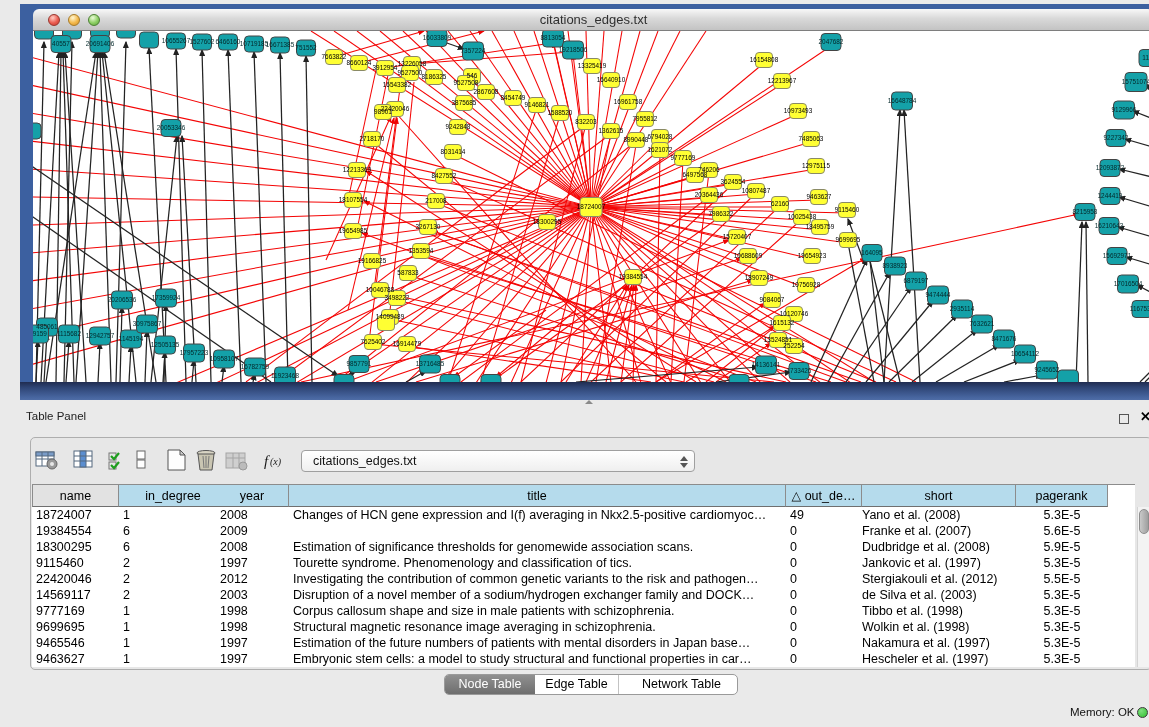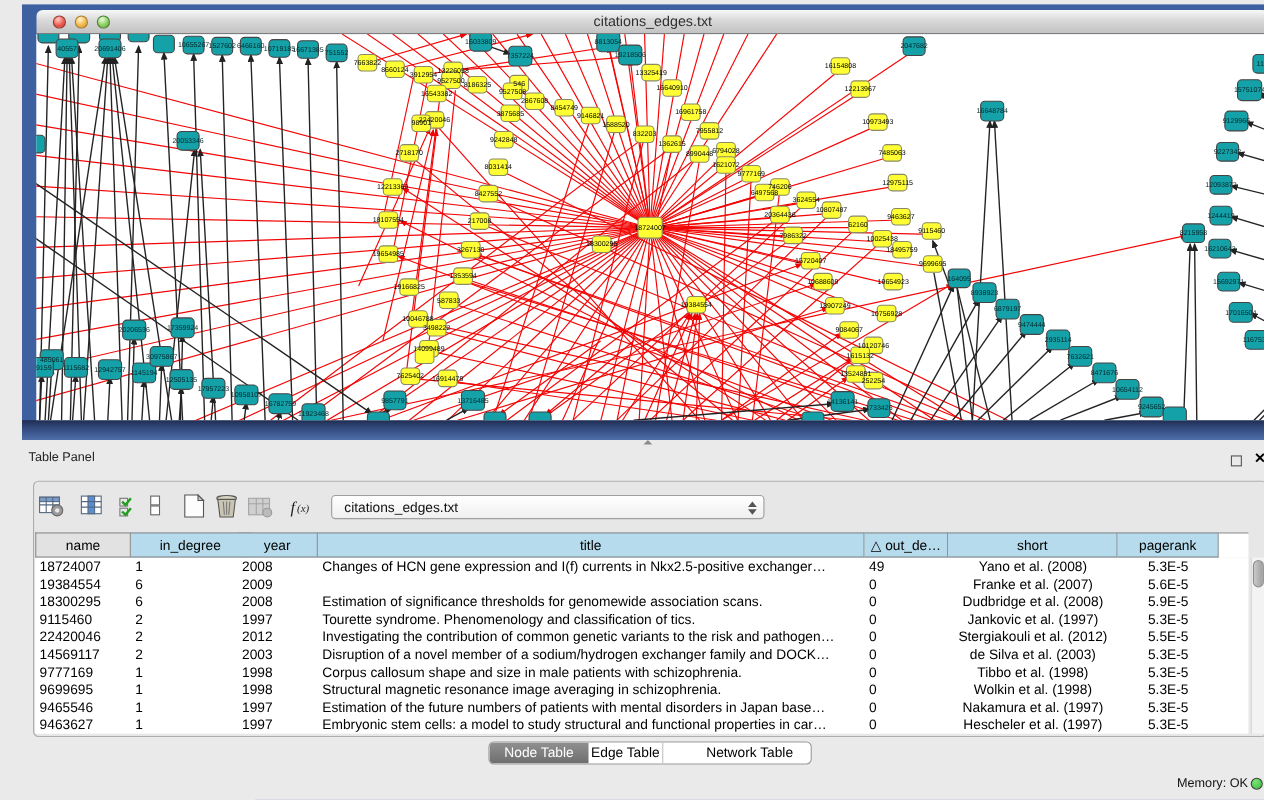--- a/index.html
+++ b/index.html
@@ -26,29 +26,29 @@
 .dd-dn{left:664px;top:463px;width:0;height:0;border-left:4px solid transparent;
  border-right:4px solid transparent;border-top:5px solid #555}
 .th{top:484px;height:23px;font-size:12.5px;color:#000;text-align:center;line-height:22px;
  border-top:1px solid #8c8c8c;border-bottom:1px solid #6f6f6f;border-right:1px solid #8c8c8c;
  background:#b5dbec}
 .tbody{left:16px;top:507px;width:1103px;height:160px;background:#fff}
 .tr{position:absolute;left:0;width:1103px;height:16px;font-size:12.5px;color:#000;white-space:nowrap}
 .tr span{position:absolute;top:0;line-height:16px;overflow:hidden}
 .c0{left:4px;width:84px}.c1{left:91px;width:40px}.c2{left:188px;width:60px}
 .c3{left:261px;width:492px}.c4{left:758px;width:70px}
-.c5{left:830px;width:154px;text-align:center}.c6{left:984px;width:92px;text-align:center}
+.c5{left:830px;width:154px;text-align:left}.c6{left:984px;width:92px;text-align:center}
 .sbar{left:1121px;top:507px;width:14px;height:160px;background:#f3f3f3;border-left:1px solid #d4d4d4}
 .sthumb{left:1123px;top:509px;width:10px;height:25px;border-radius:5px;
  background:linear-gradient(90deg,#c9c9c9,#9f9f9f);border:1px solid #8d8d8d}
 .tabs{left:428px;top:674px;width:294px;height:21px;border:1px solid #9a9a9a;border-radius:5px;
  background:#fff;font-size:12.5px;line-height:19px;text-align:center;overflow:hidden}
 .tab{position:absolute;top:0;height:19px}
 .tab1{left:0;width:90px;background:linear-gradient(#909090,#6e6e6e);color:#fff}
-.tab2{left:90px;width:68px;border-right:1px solid #c3c3c3;color:#000}
+.tab2{left:90px;width:84px;border-right:1px solid #c3c3c3;color:#000}
 .tab3{left:181px;width:111px;color:#000}
 .mem{left:1054px;top:706px;font-size:11.5px;color:#111}
 .memdot{left:1121px;top:707px;width:11px;height:11px;border-radius:50%;
  background:radial-gradient(circle at 35% 30%,#7fe07f,#2fc02f);border:1px solid #3a3a3a}
 .grip{left:569px;top:400px;width:0;height:0;border-left:4px solid transparent;
  border-right:4px solid transparent;border-bottom:4px solid #8a8a8a}
 </style></head><body>
 <div class="page">
  <div class="abs desktop"></div>
  <div class="abs dband"></div>
@@ -606,21 +606,21 @@
  <div class="abs th" style="left:273px;width:497px">title</div>
  <div class="abs th" style="left:770px;width:76px">△ out_de…</div>
  <div class="abs th" style="left:846px;width:154px">short</div>
  <div class="abs th" style="left:1000px;width:92px">pagerank</div>
  <div class="abs" style="left:1092px;top:484px;width:27px;height:23px;background:#fff;border-top:1px solid #8c8c8c"></div>
  <div class="abs tbody">
 <div class="tr" style="top:0px">
         <span class="c0">18724007</span>
         <span class="c1">1</span>
         <span class="c2">2008</span>
-        <span class="c3">Changes of HCN gene expression and I(f) currents in Nkx2.5-positive exchanger…</span>
+        <span class="c3">Changes of HCN gene expression and I(f) averaging in Nkx2.5-positive cardiomyoc…</span>
         <span class="c4">49</span>
         <span class="c5">Yano et al. (2008)</span>
         <span class="c6">5.3E-5</span>
       </div>
 <div class="tr" style="top:16px">
         <span class="c0">19384554</span>
         <span class="c1">6</span>
         <span class="c2">2009</span>
         <span class="c4">0</span>
         <span class="c5">Franke et al. (2007)</span>

